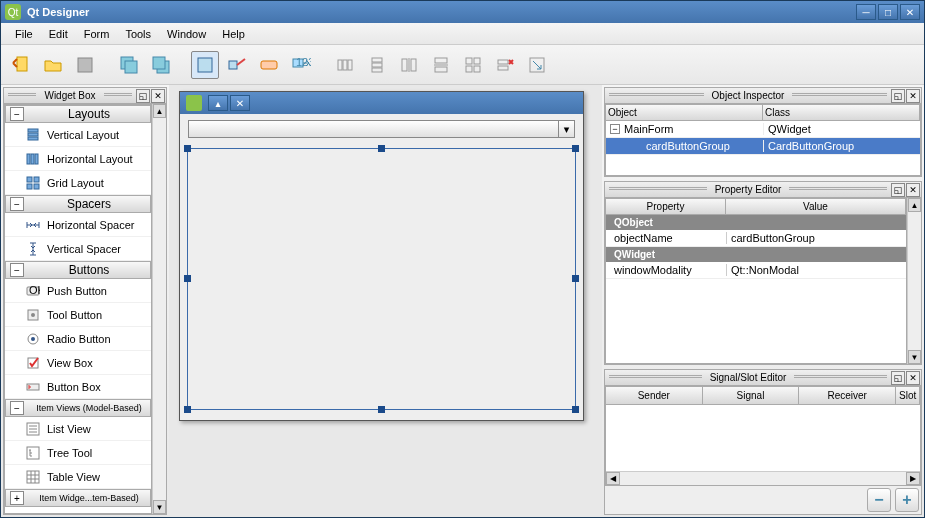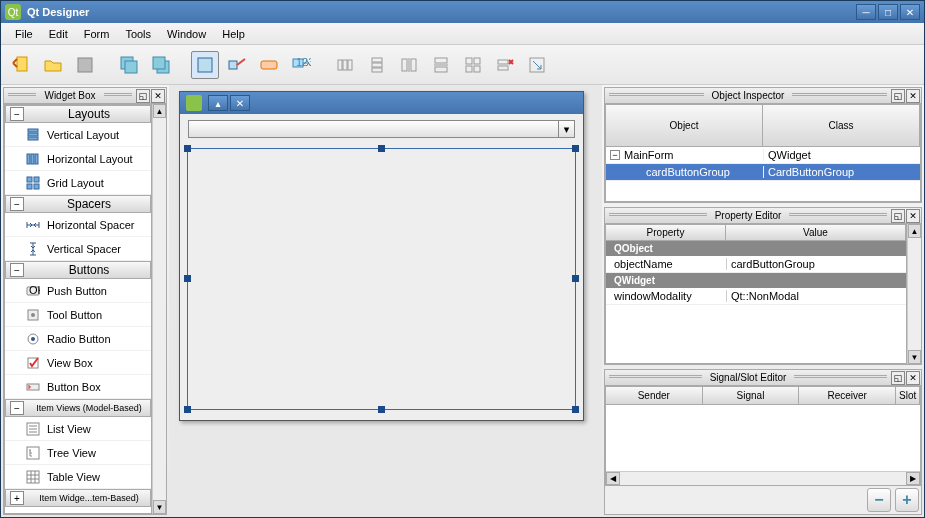--- a/index.html
+++ b/index.html
@@ -35,21 +35,21 @@
 .form-titlebar .ftitle { flex:1; text-align:center; font-weight:bold; font-size:10px; }
 .form-titlebar .fbtn { width:20px; height:16px; background:linear-gradient(to bottom,#6a9dd8,#4474ad); border:1px solid #2a5a8a; margin-right:2px; display:flex; align-items:center; justify-content:center; cursor:pointer; font-size:10px; }
 .form-body { position:relative; height: calc(100% - 22px); background:#eee; background-image: radial-gradient(circle, #ccc 0.5px, transparent 0.5px); background-size: 8px 8px; }
 .combo { position:absolute; left:8px; top:6px; right:8px; height:18px; background:linear-gradient(to bottom,#fff,#e0e0e0); border:1px solid #888; display:flex; }
 .combo .drop { width:16px; border-left:1px solid #888; display:flex; align-items:center; justify-content:center; }
 .sel-frame { position:absolute; left:7px; top:34px; right:7px; bottom:10px; border:1px solid #3a6aaa; }
 .handle { position:absolute; width:7px; height:7px; background:#1a4a8a; }
 .right-panel { width: 322px; display:flex; flex-direction:column; }
 .oi-body { background:white; border:1px solid #aaa; }
 .oi-header { display:flex; background:linear-gradient(to bottom,#f8f8f8,#d8d8d8); border-bottom:1px solid #aaa; }
-.oi-header div { flex:1; text-align:center; padding:15px; border-right:1px solid #aaa; font-size:10px; }
+.oi-header div { flex:1; text-align:left; padding:2px; border-right:1px solid #aaa; font-size:10px; }
 .oi-row { display:flex; border-bottom:1px solid #eee; height:17px; align-items:center; }
 .oi-row.selected { background:#4a7bc8; color:white; }
 .oi-row .col1 { width:50%; padding-left:4px; display:flex; align-items:center; }
 .oi-row .col2 { width:50%; padding-left:4px; border-left:1px solid #eee; }
 .oi-row .exp { width:10px; height:10px; border:1px solid #888; margin-right:4px; display:flex; align-items:center; justify-content:center; font-size:9px; background:white; color:black; }
 .pe-body { background:white; border:1px solid #aaa; flex:1; overflow:hidden; position:relative; }
 .pe-header { display:flex; background:linear-gradient(to bottom,#f8f8f8,#d8d8d8); border-bottom:1px solid #aaa; }
 .pe-header div { flex:1; text-align:center; padding:2px; border-right:1px solid #aaa; font-size:10px; }
 .pe-group { background:#888; color:white; font-weight:bold; padding:2px 8px; font-size:10px; }
 .pe-row { display:flex; border-bottom:1px solid #eee; height:17px; align-items:center; font-size:10px; }
@@ -330,21 +330,21 @@
                 </div>
                 <span>List View</span>
               </div>
             <div class="wb-item">
                 <div class="wicon">
                   <svg width="14" height="14">
                     <rect x="1" y="1" width="12" height="12" fill="#fff" stroke="#888"></rect>
                     <path d="M3 4 L5 4 M4 4 L4 10 M4 7 L6 7 M4 10 L6 10" stroke="#888"></path>
                   </svg>
                 </div>
-                <span>Tree View</span>
+                <span>Tree Tool</span>
               </div>
             <div class="wb-item">
                 <div class="wicon">
                   <svg width="14" height="14">
                     <rect x="1" y="1" width="12" height="12" fill="#fff" stroke="#888"></rect>
                     <line x1="1" y1="5" x2="13" y2="5" stroke="#888"></line>
                     <line x1="1" y1="9" x2="13" y2="9" stroke="#888"></line>
                     <line x1="5" y1="1" x2="5" y2="13" stroke="#888"></line>
                     <line x1="9" y1="1" x2="9" y2="13" stroke="#888"></line>
                   </svg>

